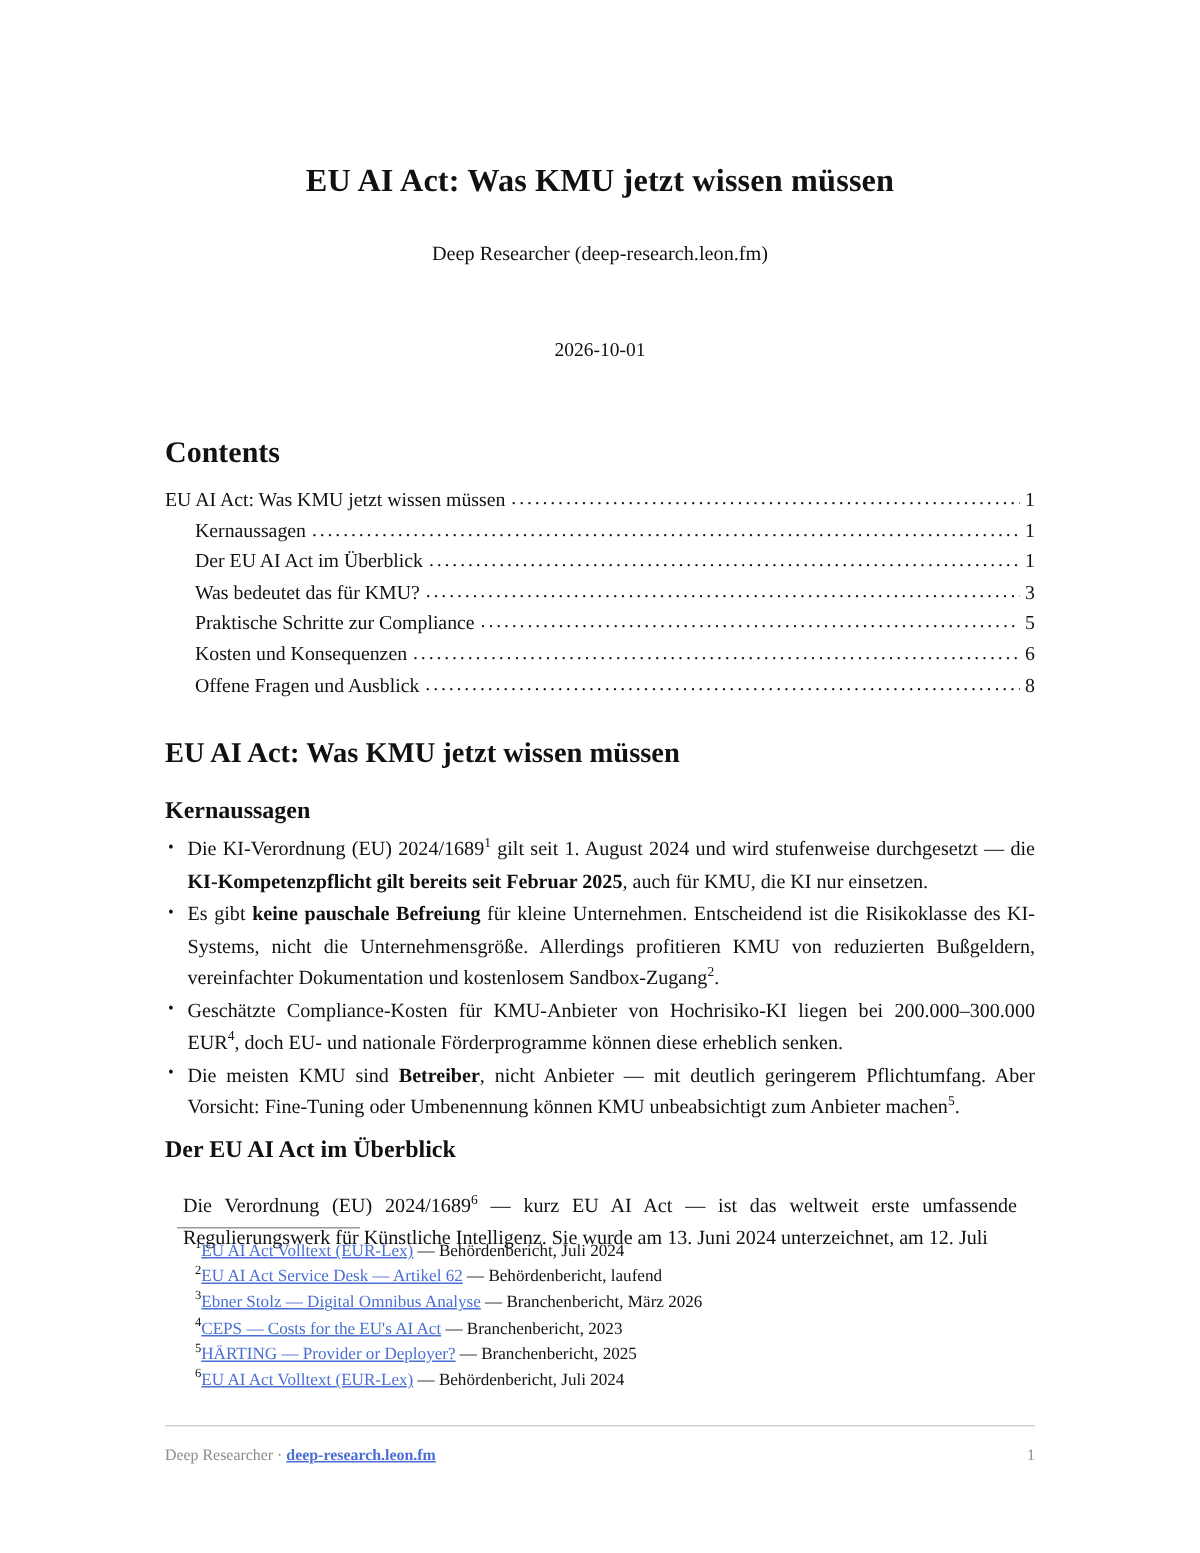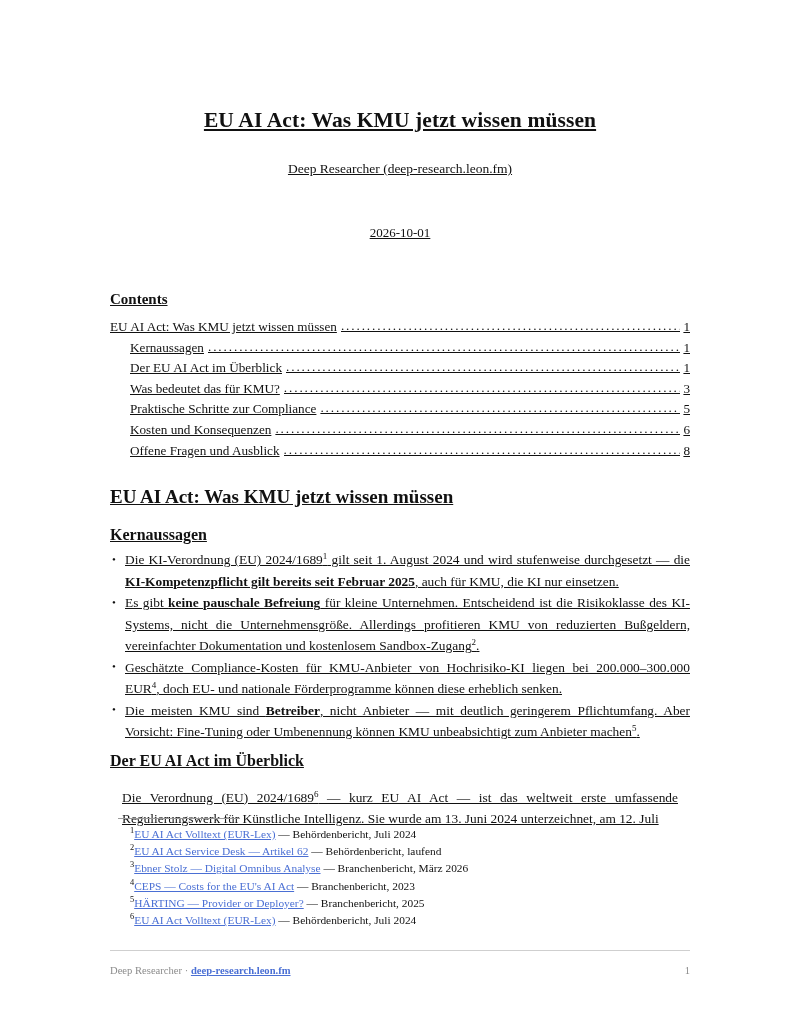--- a/index.html
+++ b/index.html
@@ -14,21 +14,20 @@
     color: #111111;
     position: relative;
     overflow: hidden;
   }
   .page {
     position: relative;
     width: 800px;
     height: 870px;
     box-sizing: border-box;
     padding: 0 110px;
-    text-decoration: underline;
   }
 
   
   .title-block { text-align: center; }
   .doc-title {
     font-size: 21.5px;
     font-weight: bold;
     margin: 0;
     padding-top: 108px;
     letter-spacing: 0.1px;
@@ -39,21 +38,21 @@
     padding-top: 28px;
   }
   .doc-date {
     font-size: 13px;
     margin: 0;
     padding-top: 48px;
   }
 
   
   .contents-heading {
-    font-size: 15px;
+    font-size: 20px;
     font-weight: bold;
     margin: 0;
     padding-top: 50px;
     padding-bottom: 9px;
   }
   .toc-list { margin: 0; padding: 0; list-style: none; }
   .toc-entry {
     display: flex;
     align-items: baseline;
     font-size: 13.2px;

